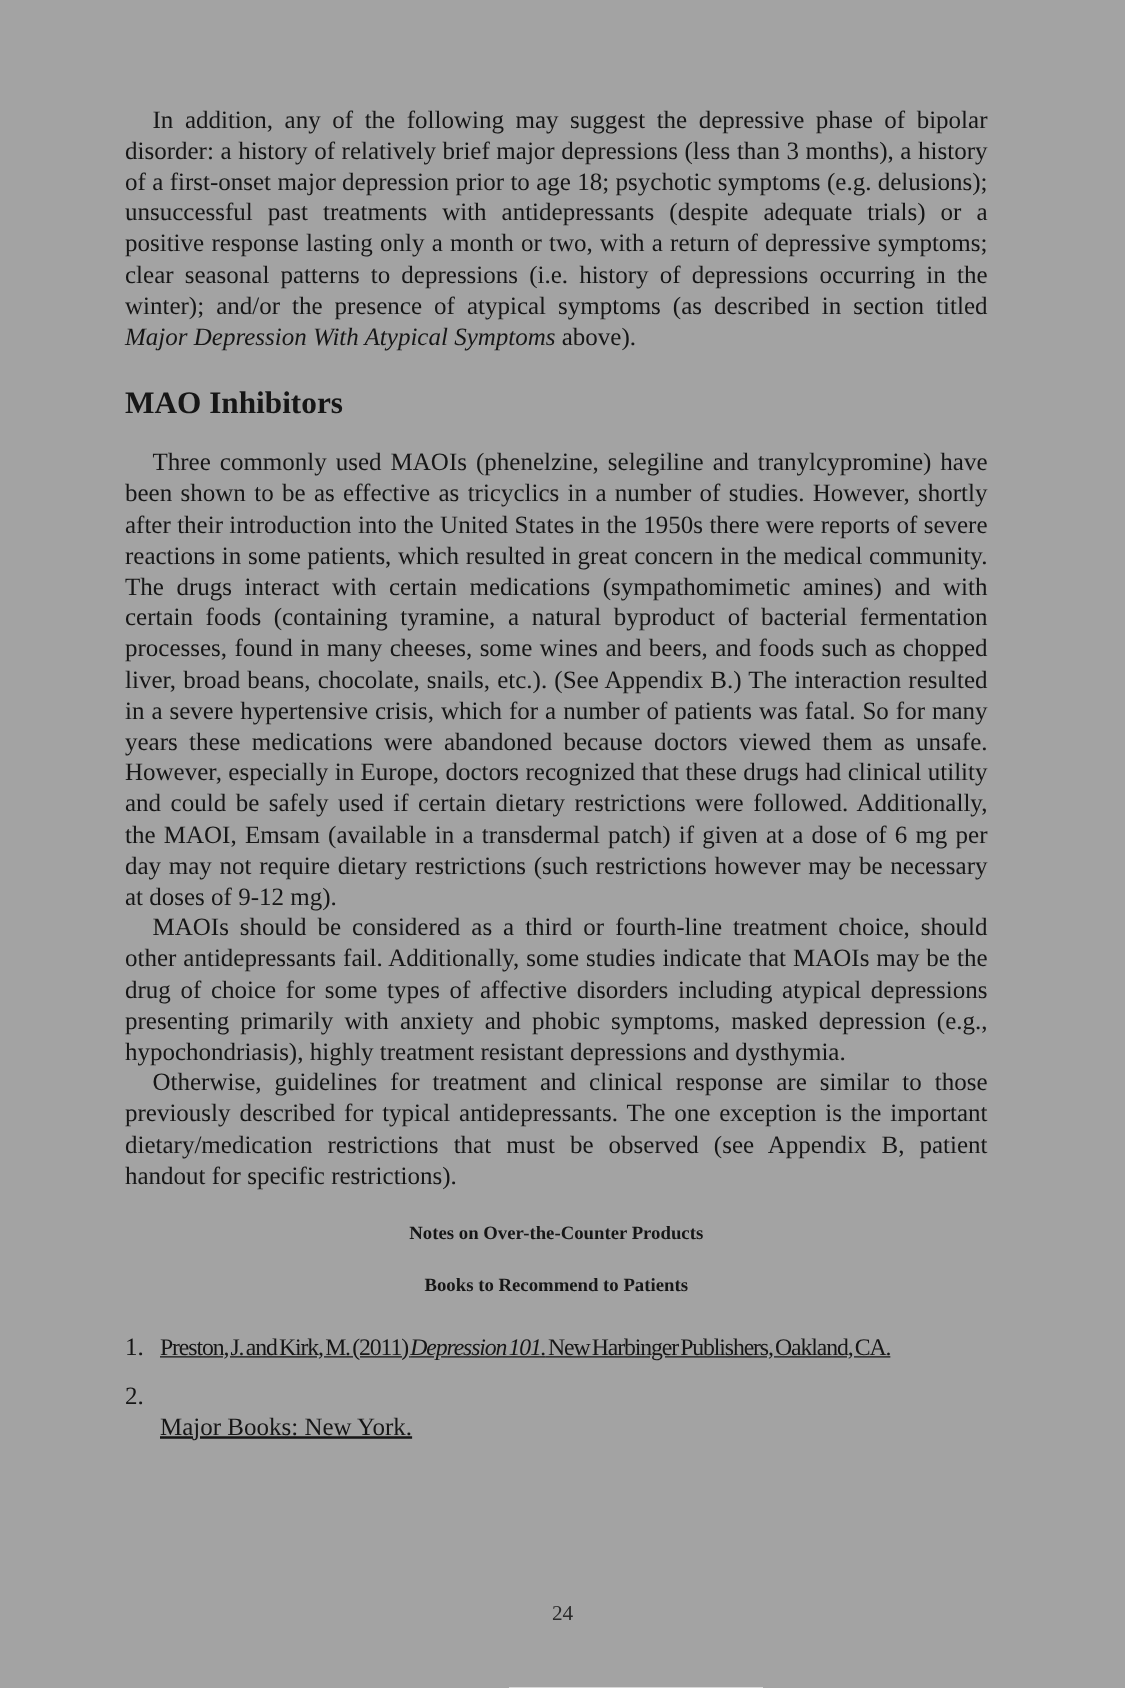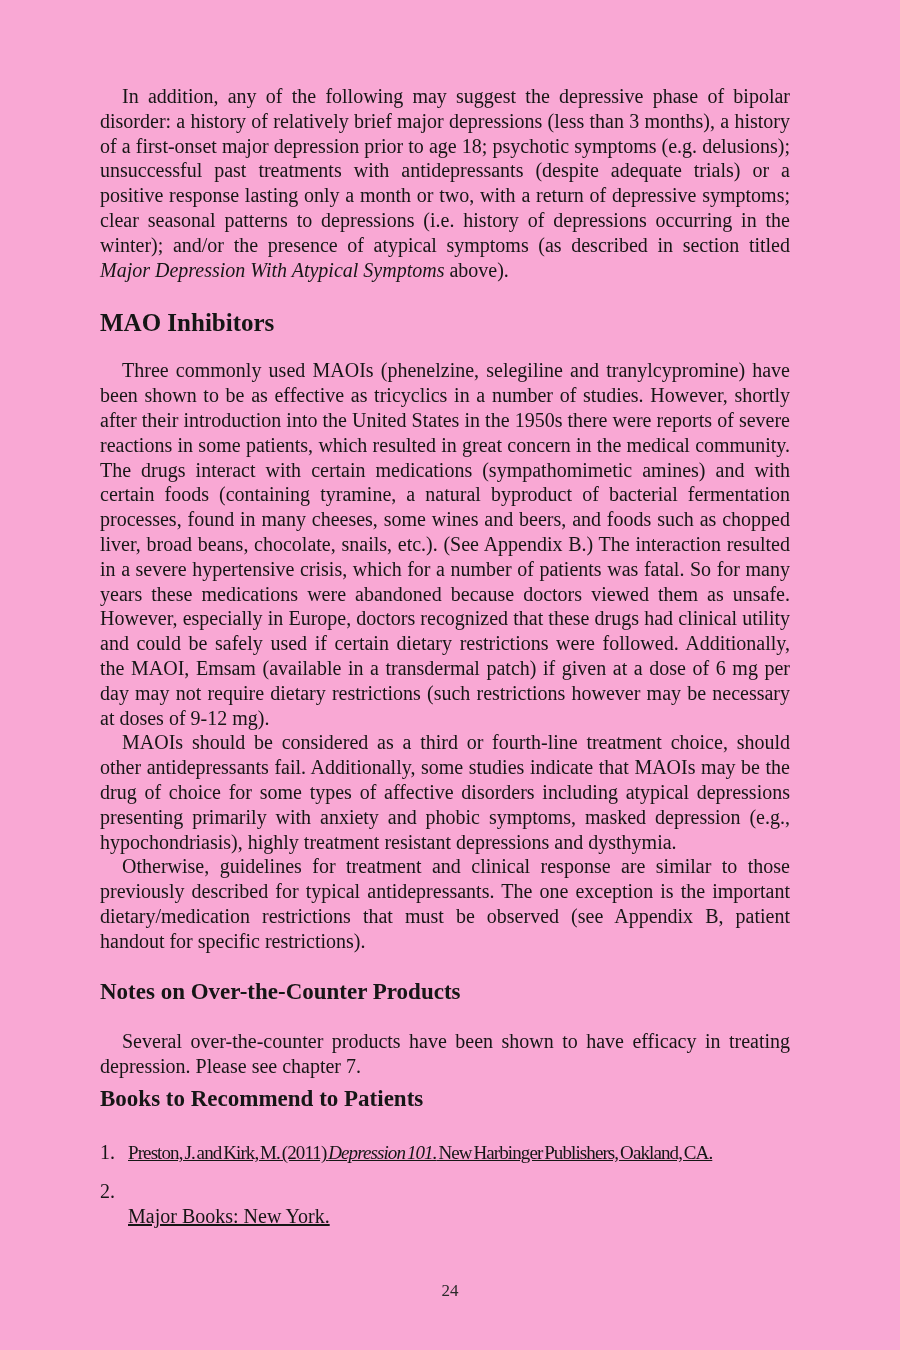--- a/index.html
+++ b/index.html
@@ -4,21 +4,21 @@
 <style>
   html, body {
     margin: 0;
     padding: 0;
     background: #ffffff;
   }
   .page {
     position: relative;
     width: 900px;
     height: 1350px;
-    background: #f9a8d4;
+    background: #a3a3a3;
     overflow: hidden;
     font-family: "Liberation Serif", "DejaVu Serif", serif;
     color: #161616;
   }
   .content {
     width: 690px;
     margin-left: 100px;
     padding-top: 84px;
     font-size: 20px;
     line-height: 24.8px;
@@ -31,22 +31,23 @@
   h2 {
     font-weight: bold;
     line-height: 1.2;
   }
   h2.h-mao {
     font-size: 25px;
     margin: 26px 0 20px 0;
     font-family: Liberation Serif, serif;
   }
   h2.h-sub {
-    font-size: 23px;
+    font-size: 15px;
     margin: 24px 0 24px 0;
+    text-align: center;
   }
   h2.h-books {
     margin: 6px 0 28px 0;
   }
   em { font-style: italic; }
   ol.refs {
     list-style: none;
     margin: 0;
     padding: 0;
   }
@@ -91,21 +92,20 @@
     <h2 class="h-mao">MAO Inhibitors</h2>
 
     <p class="body-p">Three commonly used MAOIs (phenelzine, selegiline and tranylcypromine) have been shown to be as effective as tricyclics in a number of studies. However, shortly after their introduction into the United States in the 1950s there were reports of severe reactions in some patients, which resulted in great concern in the medical community. The drugs interact with certain medications (sympathomimetic amines) and with certain foods (containing tyramine, a natural byproduct of bacterial fermentation processes, found in many cheeses, some wines and beers, and foods such as chopped liver, broad beans, chocolate, snails, etc.). (See Appendix B.) The interaction resulted in a severe hypertensive crisis, which for a number of patients was fatal. So for many years these medications were abandoned because doctors viewed them as unsafe. However, especially in Europe, doctors recognized that these drugs had clinical utility and could be safely used if certain dietary restrictions were followed. Additionally, the MAOI, Emsam (available in a transdermal patch) if given at a dose of 6 mg per day may not require dietary restrictions (such restrictions however may be necessary at doses of 9-12 mg).</p>
 
     <p class="body-p">MAOIs should be considered as a third or fourth-line treatment choice, should other antidepressants fail. Additionally, some studies indicate that MAOIs may be the drug of choice for some types of affective disorders including atypical depressions presenting primarily with anxiety and phobic symptoms, masked depression (e.g., hypochondriasis), highly treatment resistant depressions and dysthymia.</p>
 
     <p class="body-p">Otherwise, guidelines for treatment and clinical response are similar to those previously described for typical antidepressants. The one exception is the important dietary/medication restrictions that must be observed (see Appendix B, patient handout for specific restrictions).</p>
 
     <h2 class="h-sub">Notes on Over-the-Counter Products</h2>
 
-    <p class="body-p">Several over-the-counter products have been shown to have efficacy in treating depression. Please see chapter 7.</p>
 
     <h2 class="h-sub h-books">Books to Recommend to Patients</h2>
 
     <ol class="refs">
       <li class="ref ref-tight">
         <span class="refnum">1.</span>
         <span class="reftext"><span>Preston, J. and Kirk, M. (2011) </span><em>Depression 101.</em><span> New Harbinger Publishers, Oakland, CA.</span></span>
       </li>
       <li class="ref">
         <span class="refnum">2.</span>

